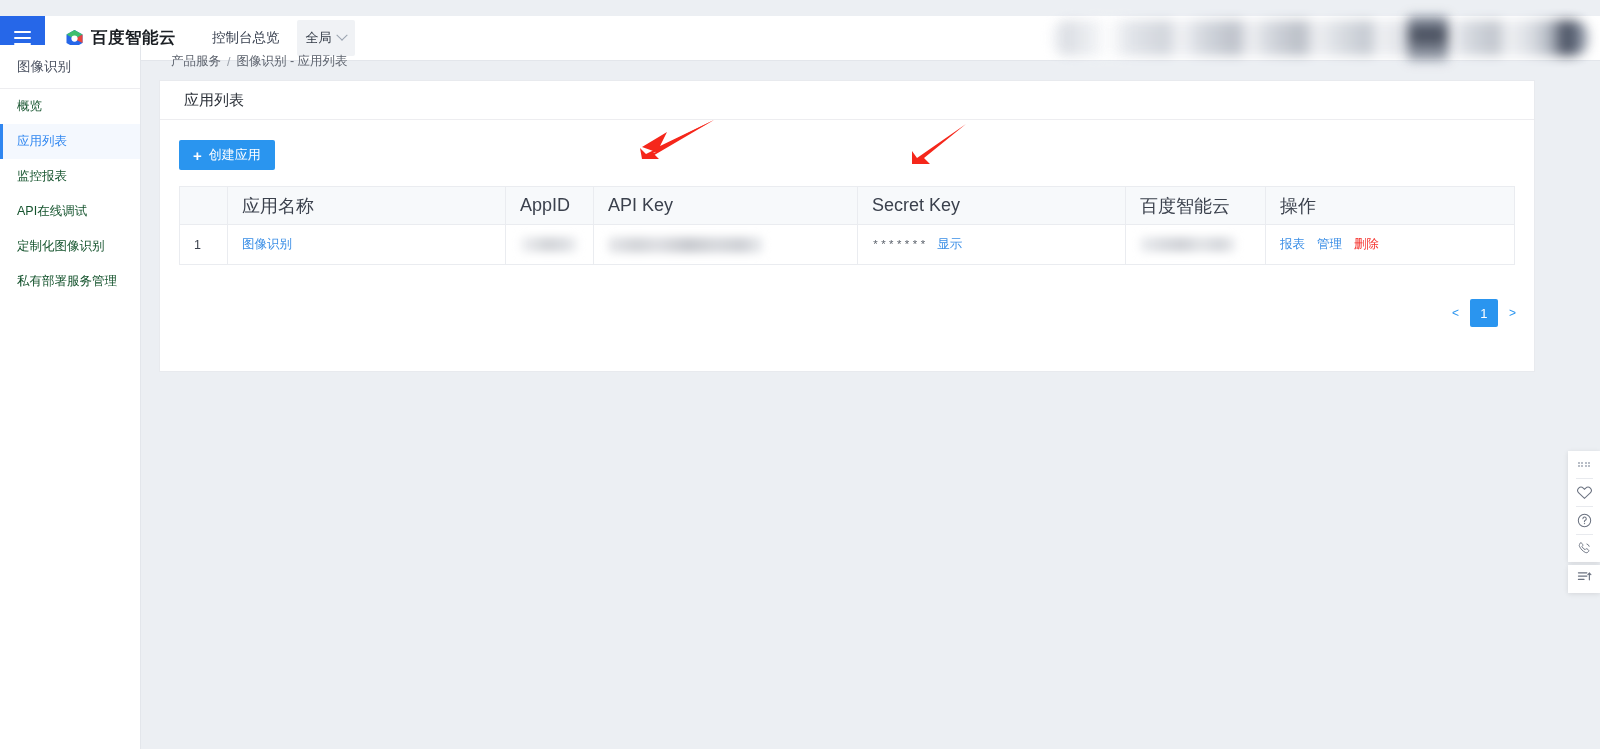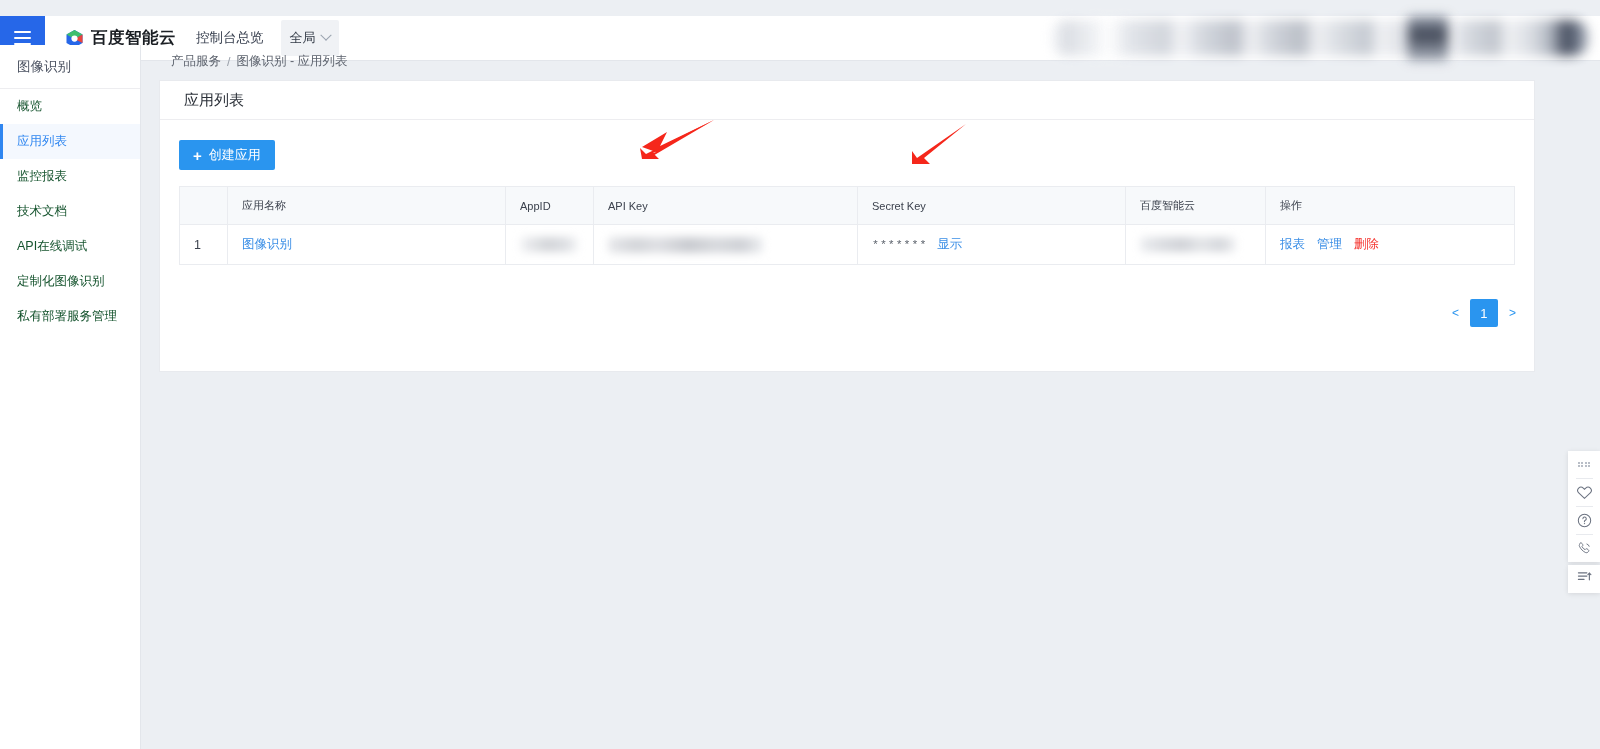--- a/index.html
+++ b/index.html
@@ -21,21 +21,21 @@
     width: 45px; height: 45px; background: #2667e8;
     display: flex; flex-direction: column; align-items: center; justify-content: center;
     gap: 4px; cursor: pointer; flex: 0 0 45px;
   }
   #hamburger span { display: block; width: 17px; height: 2px; background: #fff; border-radius: 1px; }
 
   #brand { display: flex; align-items: center; margin-left: 20px; gap: 7px; }
   .brand-logo { width: 19px; height: 19px; position: relative; }
   .brand-text { font-size: 16.5px; font-weight: bold; color: #1b1f24; letter-spacing: .5px; }
 
-  #console-title { margin-left: 20px; font-size: 13.5px; color: #394150; }
+  #console-title { margin-left: 36px; font-size: 13.5px; color: #394150; }
 
   #scope-select {
     margin-left: 17px; height: 36px; min-width: 53px; background: #f0f2f5;
     border-radius: 2px; display: flex; align-items: center; justify-content: center;
     gap: 6px; padding: 0 9px; cursor: pointer;
   }
   #scope-select .scope-label { font-size: 13px; color: #333b47; }
   .chev { width: 8px; height: 8px; border-right: 1.6px solid #9aa3af; border-bottom: 1.6px solid #9aa3af;
           transform: rotate(45deg) translate(-2px,-2px); }
 
@@ -108,21 +108,21 @@
     height: 30px; padding: 0 14px; background: #2a95ef; color: #fff;
     font-size: 13px; border: none; border-radius: 2px; cursor: pointer;
   }
   #create-btn .plus { font-size: 15px; line-height: 1; font-weight: bold; }
 
   
   table { width: 100%; border-collapse: collapse; margin-top: 16px;
           table-layout: fixed; }
   thead th {
     background: #f7f9fb; height: 38px; text-align: left;
-    font-size: 11px; font-weight: normal; color: #3b414d;
+    font-size: 18px; font-weight: normal; color: #3b414d;
     border: 1px solid #eaecf0; padding: 0 0 0 14px;
   }
   tbody td {
     height: 40px; border: 1px solid #eaecf0; border-top: none;
     font-size: 12.5px; color: #3b414d; padding: 0 0 0 14px;
     background: #fff; vertical-align: middle;
   }
   .col-idx { width: 48px; }
   .col-name { width: 278px; }
   .col-appid { width: 88px; }
@@ -217,23 +217,20 @@
   <div id="sidebar-title">图像识别</div>
 
   <div class="nav-item">
       <span>概览</span>
     </div>
   <div class="nav-item active">
       <span>应用列表</span>
     </div>
   <div class="nav-item">
       <span>监控报表</span>
-    </div>
-  <div class="nav-item">
-      <span>技术文档</span>
     </div>
   <div class="nav-item">
       <span>API在线调试</span>
     </div>
   <div class="nav-item">
       <span>定制化图像识别</span>
     </div>
   <div class="nav-item">
       <span>私有部署服务管理</span>
     </div>

